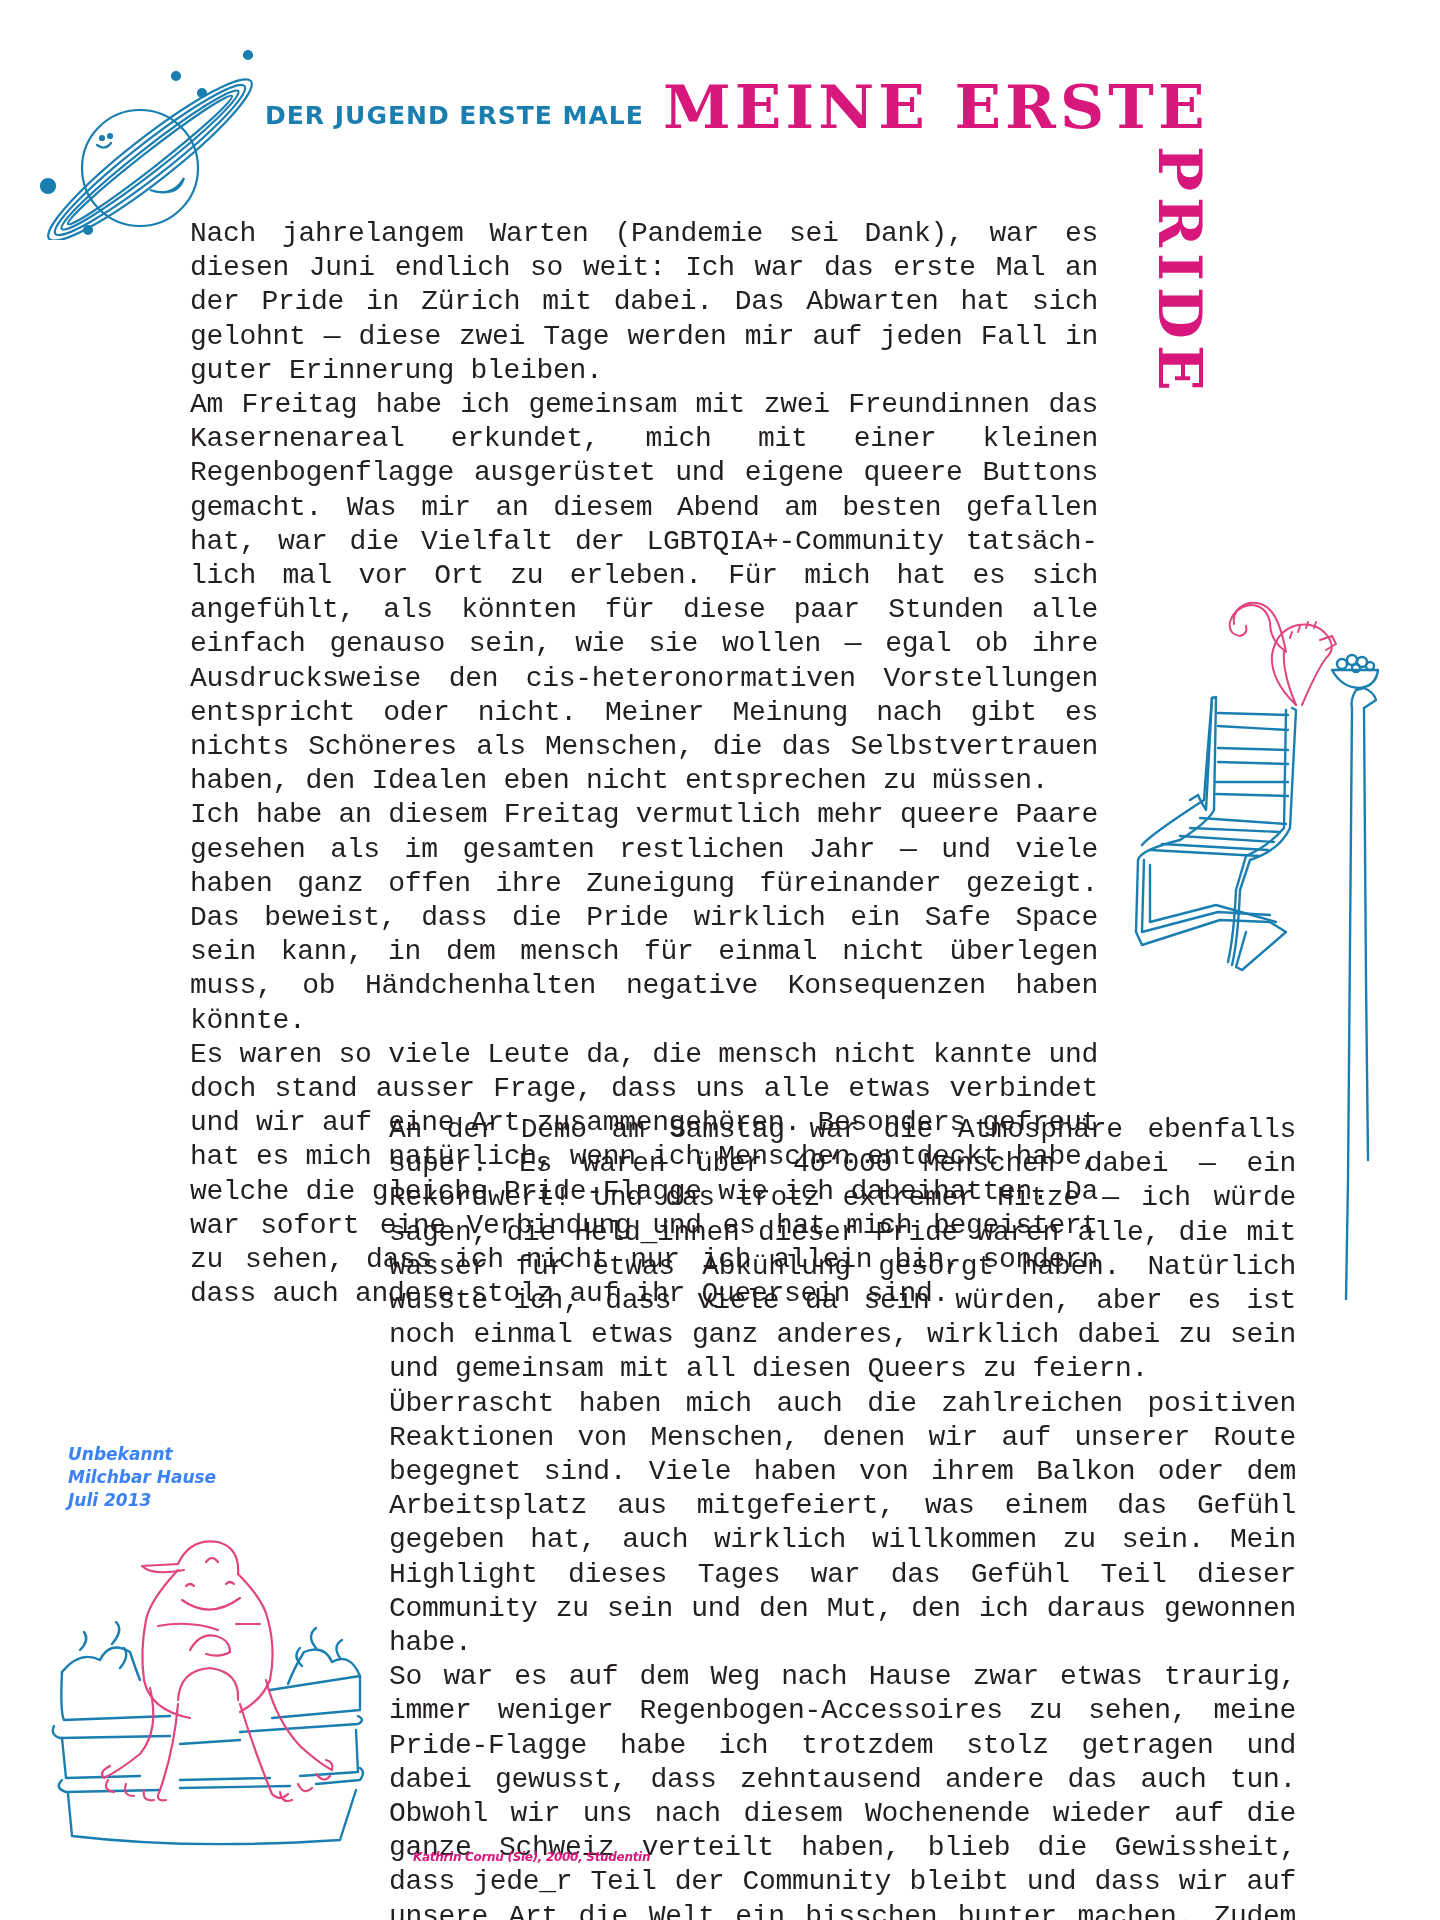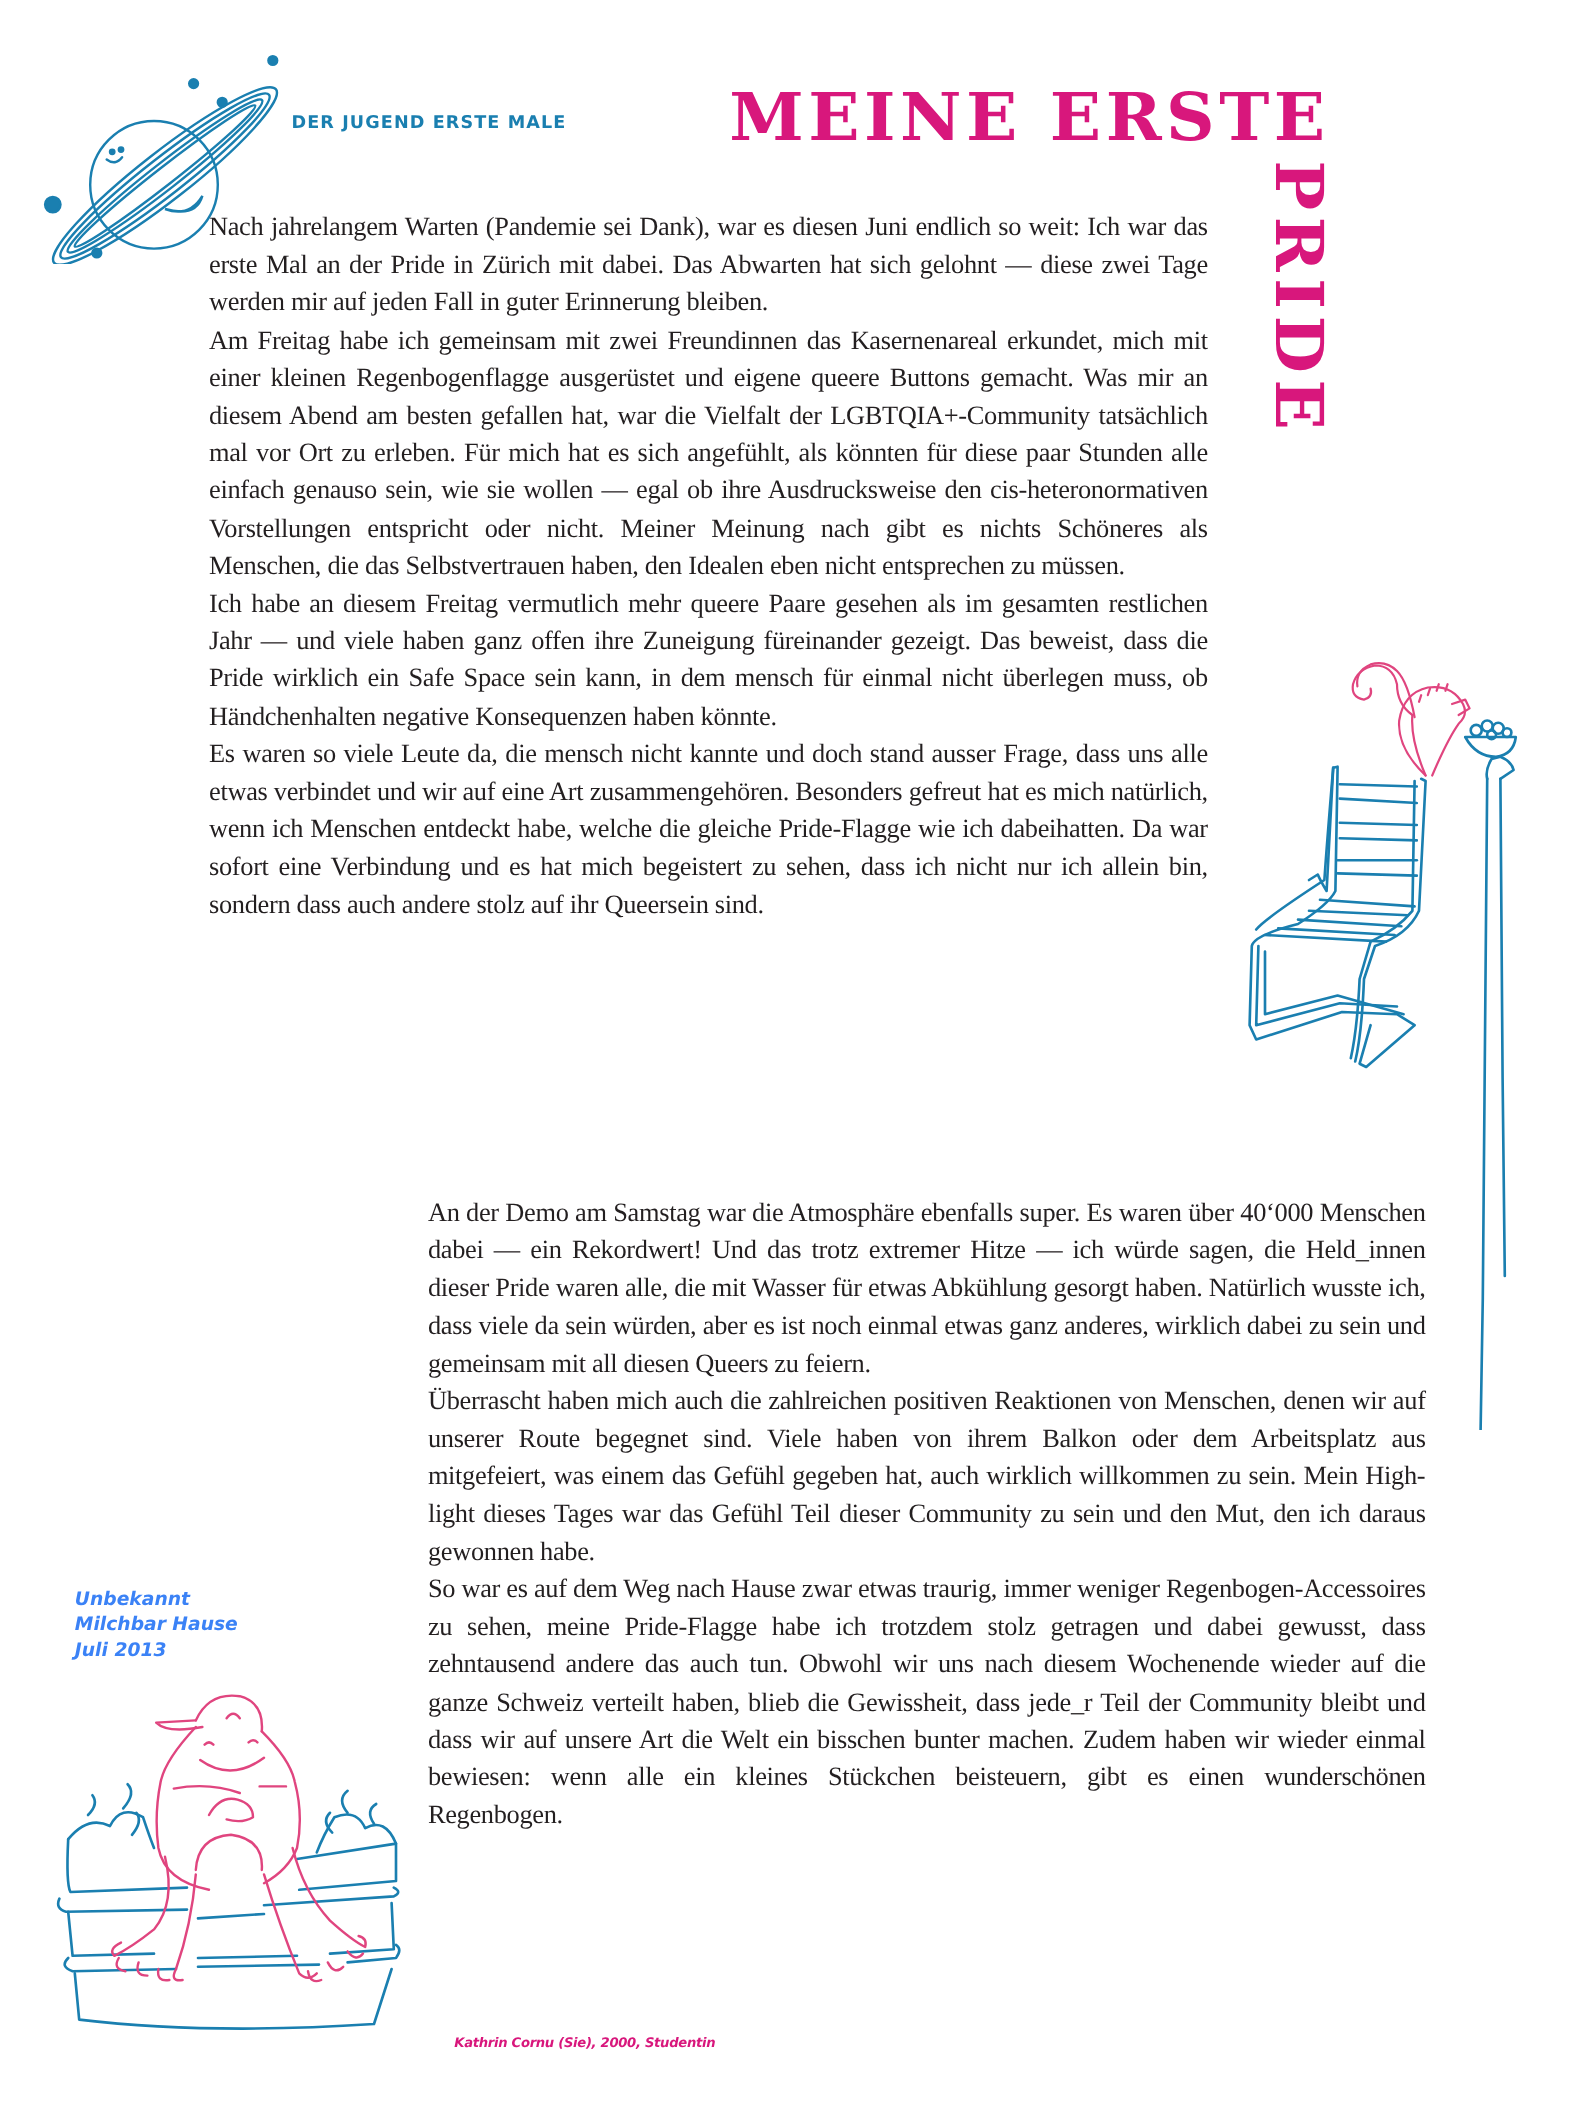--- a/index.html
+++ b/index.html
@@ -1,21 +1,21 @@
 <!DOCTYPE html>
 <html><head>
 <meta charset="utf-8">
 <style>
   html, body { margin: 0; padding: 0; background: #ffffff; }
   body { width: 1440px; height: 1920px; position: relative; overflow: hidden; font-family: "DejaVu Sans", sans-serif; }
 
   .kicker {
     position: absolute; left: 265px; top: 101px;
     font-family: "DejaVu Sans", sans-serif; font-weight: bold;
-    font-size: 16px; letter-spacing: 1px; color: #1a7fb0;
+    font-size: 25px; letter-spacing: 1px; color: #1a7fb0;
   }
   .title {
     position: absolute; left: 663px; top: 74px;
     font-family: "DejaVu Serif", serif; font-weight: bold;
     font-size: 60px; line-height: 66px; color: #d8177c;
     letter-spacing: 4px; transform: scaleX(1.02); transform-origin: left top;
     white-space: nowrap;
   }
   .title-vertical {
     position: absolute; left: 1150px; top: 146px;
@@ -24,22 +24,22 @@
   .title-vertical span {
     position: absolute; left: 60px; top: 0;
     transform: rotate(90deg); transform-origin: left top;
     font-family: "DejaVu Serif", serif; font-weight: bold;
     font-size: 60px; line-height: 60px; color: #d8177c; letter-spacing: 6px;
     white-space: nowrap;
   }
 
   .body-text {
     position: absolute; color: #231f20;
-    font-family: Liberation Serif, serif; font-size: 24px; line-height: 34.2px;
-    text-align: justify; letter-spacing: -0.3px;
+    font-family: Liberation Mono, monospace; font-size: 28px; line-height: 34.2px;
+    text-align: justify; letter-spacing: -0.3px; margin-top: 27px;
   }
   .body-text p { margin: 0; text-align-last: left; }
   .block-1 { left: 190px; top: 190px; width: 908px; }
   .block-2 { left: 389px; top: 1086px; width: 907px; }
 
   .caption {
     position: absolute; left: 68px; top: 1443px;
     font-family: "DejaVu Sans", sans-serif; font-weight: bold; font-style: italic;
     font-size: 17px; line-height: 23px; color: #3b82f6;
   }

